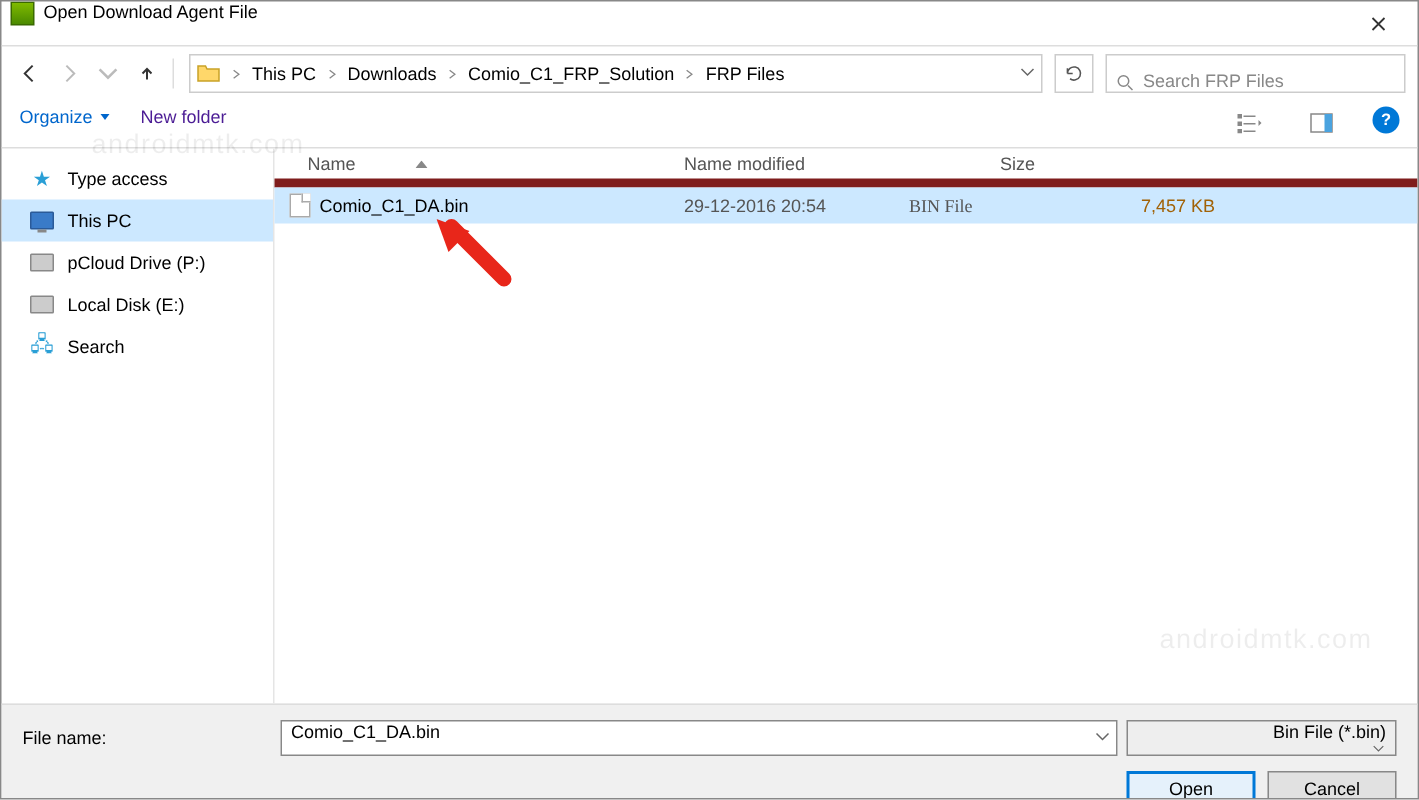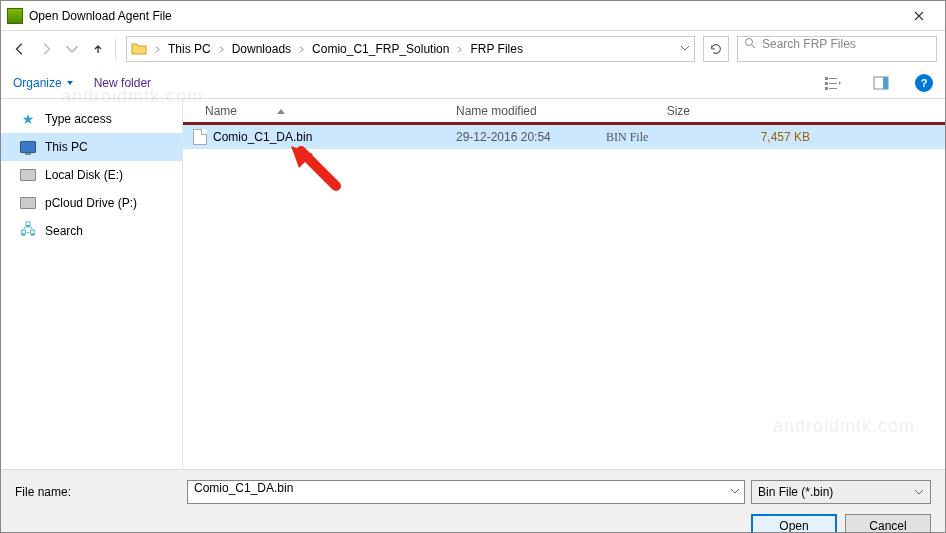--- a/index.html
+++ b/index.html
@@ -1,18 +1,18 @@
 <!DOCTYPE html>
 <html><head>
   <meta charset="utf-8">
   <style>
     * { box-sizing: border-box; margin: 0; padding: 0; }
     body { font-family: "Segoe UI", Tahoma, sans-serif; font-size: 12px; color: #000; background: #fff; width: 946px; height: 533px; border: 1px solid #888; overflow: hidden; position: relative; }
     
-    .titlebar { height: 30px; display: flex; align-items: center; padding: 0 6px; border-bottom: 1px solid #ddd; }
+    .titlebar { height: 30px; display: flex; align-items: flex-start; padding: 0 6px; border-bottom: 1px solid #ddd; }
     .titlebar .app-icon { width: 16px; height: 16px; background: linear-gradient(#7fba00, #4b8a00); border: 1px solid #3a6a00; margin-right: 6px; }
     .titlebar .title { flex: 1; font-size: 12px; }
     .titlebar .close { width: 40px; height: 30px; display: flex; align-items: center; justify-content: center; cursor: pointer; }
     .titlebar .close svg { width: 10px; height: 10px; }
     
     .navrow { height: 36px; display: flex; align-items: center; padding: 4px 8px; gap: 4px; }
     .navbtn { width: 22px; height: 22px; display: flex; align-items: center; justify-content: center; color: #888; cursor: pointer; }
     .navbtn.enabled { color: #333; }
     .navbtn svg { width: 14px; height: 14px; }
     .up-btn svg { width: 12px; height: 12px; }
@@ -21,38 +21,38 @@
     .pathbar { flex: 1; height: 26px; border: 1px solid #ccc; background: #fff; display: flex; align-items: center; margin: 0 4px; position: relative; }
     .pathbar .folder-icon { width: 16px; height: 14px; margin: 0 4px; }
     .crumb { padding: 0 4px; height: 100%; display: flex; align-items: center; cursor: pointer; }
     .chev { color: #888; padding: 0 3px; display: flex; align-items: center; height: 100%; cursor: pointer; }
     .chev svg { width: 7px; height: 7px; }
     .pathbar .dropdown-chev { position: absolute; right: 4px; color: #666; cursor: pointer; }
     
     .refresh { width: 26px; height: 26px; border: 1px solid #ccc; background: #fff; display: flex; align-items: center; justify-content: center; cursor: pointer; margin-right: 4px; }
     .refresh svg { width: 14px; height: 14px; }
     
-    .searchbox { width: 200px; height: 26px; border: 1px solid #ccc; background: #fff; display: flex; align-items: flex-start; padding: 0 6px; color: #888; gap: 6px; }
+    .searchbox { width: 200px; height: 26px; border: 1px solid #ccc; background: #fff; display: flex; align-items: flex-end; padding: 0 6px; color: #888; gap: 6px; }
     .searchbox svg { width: 12px; height: 12px; }
     
-    .toolbar { height: 32px; display: flex; align-items: center; padding: 4px 12px; gap: 20px; border-bottom: 1px solid #ddd; }
+    .toolbar { height: 32px; display: flex; align-items: flex-start; padding: 4px 12px; gap: 20px; border-bottom: 1px solid #ddd; }
     .toolbar .org { color: #0066cc; cursor: pointer; display: flex; align-items: center; gap: 4px; }
     .toolbar .nf { color: #4c1d95; cursor: pointer; }
     .toolbar .spacer { flex: 1; }
     .toolbar .viewbtn { width: 28px; height: 22px; display: flex; align-items: center; justify-content: center; cursor: pointer; border: 1px solid transparent; }
     .toolbar .help { width: 18px; height: 18px; border-radius: 50%; background: #0078d7; color: #fff; display: flex; align-items: center; justify-content: center; font-size: 11px; font-weight: bold; cursor: pointer; }
     
     .main { display: flex; height: 370px; }
     .sidebar { width: 182px; border-right: 1px solid #e5e5e5; padding: 6px 0; }
     .side-item { height: 28px; display: flex; align-items: center; padding: 0 12px 0 18px; gap: 8px; cursor: pointer; }
     .side-item.sel { background: #cce8ff; }
     .side-item .icon-slot { width: 18px; height: 18px; display: flex; align-items: center; justify-content: center; }
     
     .filearea { flex: 1; display: flex; flex-direction: column; }
-    .columns { height: 26px; display: flex; align-items: center; border-bottom: 3px solid #7f1d1d; color: #555; }
+    .columns { height: 26px; display: flex; align-items: center; border-bottom: 6px solid #7f1d1d; color: #555; }
     .col { padding: 0 8px; height: 100%; display: flex; align-items: center; cursor: pointer; }
     .col.name { width: 265px; padding-left: 22px; }
     .col.date { width: 150px; }
     .col.type { width: 120px; }
     .col.size { width: 100px; justify-content: flex-end; }
     .col .sort-caret { margin-left: 40px; color: #888; }
     
     .filerow { height: 24px; display: flex; align-items: center; cursor: pointer; }
     .filerow.sel { background: #cce8ff; }
     .filerow .cell { padding: 0 8px; }
@@ -61,21 +61,21 @@
     .filerow .type { width: 120px; color: #555; font-family: Liberation Serif, serif; }
     .filerow .size { width: 100px; text-align: right; color: #a16207; }
     .file-icon { width: 14px; height: 16px; border: 1px solid #aaa; background: #fff; position: relative; }
     .file-icon::after { content: ''; position: absolute; top: -1px; right: -1px; width: 5px; height: 5px; background: #fff; border-left: 1px solid #aaa; border-bottom: 1px solid #aaa; }
     
     .bottom { border-top: 1px solid #ddd; background: #f0f0f0; padding: 10px 14px; }
     .fn-row { display: flex; align-items: center; gap: 6px; margin-bottom: 10px; }
     .fn-row label { width: 160px; text-align: left; margin-right: 6px; }
     .fn-input { flex: 1; height: 24px; border: 1px solid #888; background: #fff; padding: 0 6px; position: relative; }
     .fn-input .dd { position: absolute; right: 4px; top: 4px; color: #666; }
-    .filter { width: 180px; height: 24px; border: 1px solid #888; background: #eee; padding: 0 6px; display: flex; align-items: center; justify-content: space-between; cursor: pointer; }
+    .filter { width: 180px; height: 24px; border: 1px solid #888; background: #eee; padding: 0 6px; display: flex; align-items: flex-end; justify-content: space-between; cursor: pointer; flex-direction: column; }
     .btn-row { display: flex; justify-content: flex-end; gap: 8px; }
     .btn { width: 86px; height: 24px; border: 1px solid #888; background: #e1e1e1; cursor: pointer; display: flex; align-items: center; justify-content: center; }
     .btn.primary { border: 2px solid #0078d7; background: #e5f1fb; }
     
     .arrow-annot { position: absolute; left: 290px; top: 145px; pointer-events: none; }
     
     .watermark { position: absolute; color: rgba(0,0,0,0.07); font-size: 18px; font-weight: 500; letter-spacing: 1px; pointer-events: none; }
     .wm1 { left: 60px; top: 85px; }
     .wm2 { right: 30px; top: 415px; }
     
@@ -207,27 +207,27 @@
     <div class="side-item sel">
       <span class="icon-slot">
           <span class="pc-icon"></span>
         </span>
       <span>This PC</span>
     </div>
     <div class="side-item">
       <span class="icon-slot">
           <span class="drive-icon"></span>
         </span>
-      <span>Local Disk (E:)</span>
+      <span>pCloud Drive (P:)</span>
     </div>
     <div class="side-item">
       <span class="icon-slot">
           <span class="drive-icon"></span>
         </span>
-      <span>pCloud Drive (P:)</span>
+      <span>Local Disk (E:)</span>
     </div>
     <div class="side-item">
       <span class="icon-slot net-icon">🖧</span>
       <span>Search</span>
     </div>
   </div>
 
   <div class="filearea">
     <div class="columns">
       <div class="col name">

